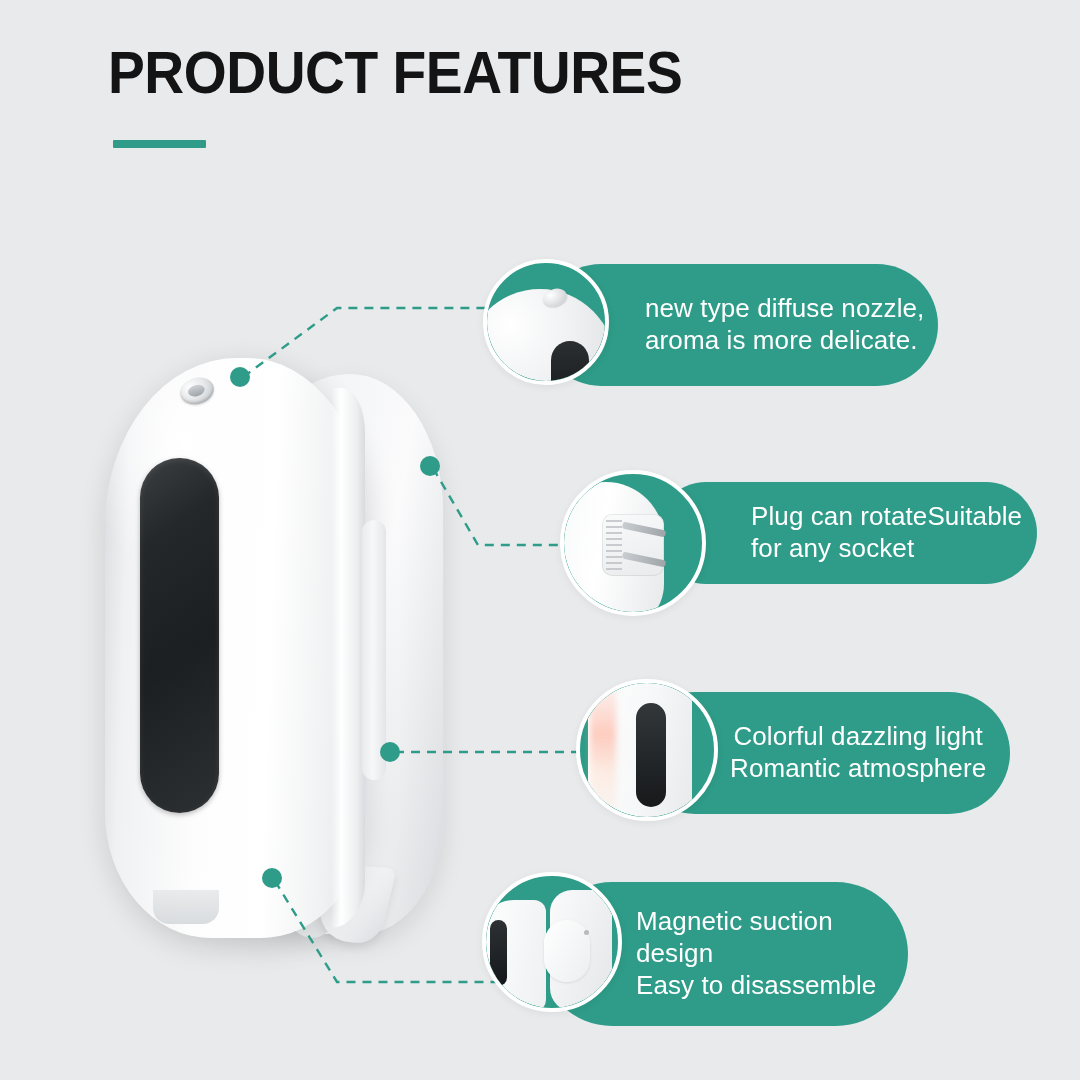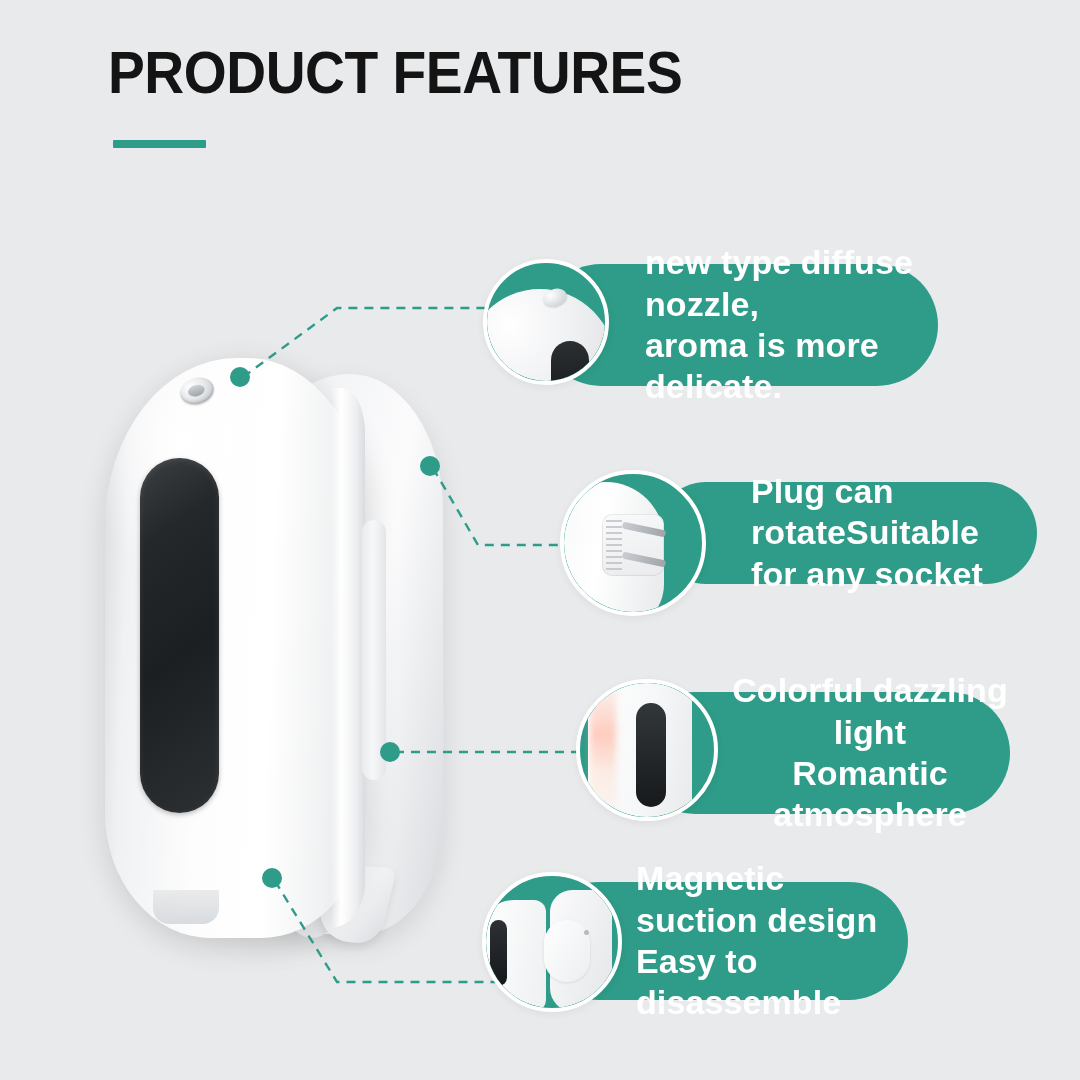--- a/index.html
+++ b/index.html
@@ -114,23 +114,23 @@
   
   .feature{position:absolute;}
   .pill{
     position:absolute;
     background:#2e9c88;
     border-radius:999px;
     display:flex;align-items:center;
   }
   .pill-text{
     color:#ffffff;
-    font-size:34px;
+    font-size:26px;
     line-height:1.22;
-    font-weight:bold;
+    font-weight:normal;
     letter-spacing:.1px;
     white-space:pre-line;
     font-family:"Liberation Sans", sans-serif;
   }
   .thumb{
     position:absolute;
     border-radius:50%;
     border:4px solid #ffffff;
     box-sizing:border-box;
     overflow:hidden;
@@ -295,21 +295,21 @@
     <div class="thumb" style="left:576px;top:679px;width:142px;height:142px;">
       <div class="thumb-inner">
         <div class="t3-body"></div>
         <div class="t3-glow"></div>
         <div class="t3-slot"></div>
       </div>
     </div>
   </div>
 
   <div class="feature">
-    <div class="pill" style="left:540px;top:882px;width:368px;height:118px;padding-left:96px;box-sizing:border-box;">
+    <div class="pill" style="left:540px;top:882px;width:368px;height:144px;padding-left:96px;box-sizing:border-box;">
       <div class="pill-text">Magnetic suction design
 Easy to disassemble</div>
     </div>
     <div class="thumb" style="left:482px;top:872px;width:140px;height:140px;">
       <div class="thumb-inner">
         <div class="t4-left"></div>
         <div class="t4-slot"></div>
         <div class="t4-right"></div>
         <div class="t4-cap"></div>
         <div class="t4-dot"></div>

